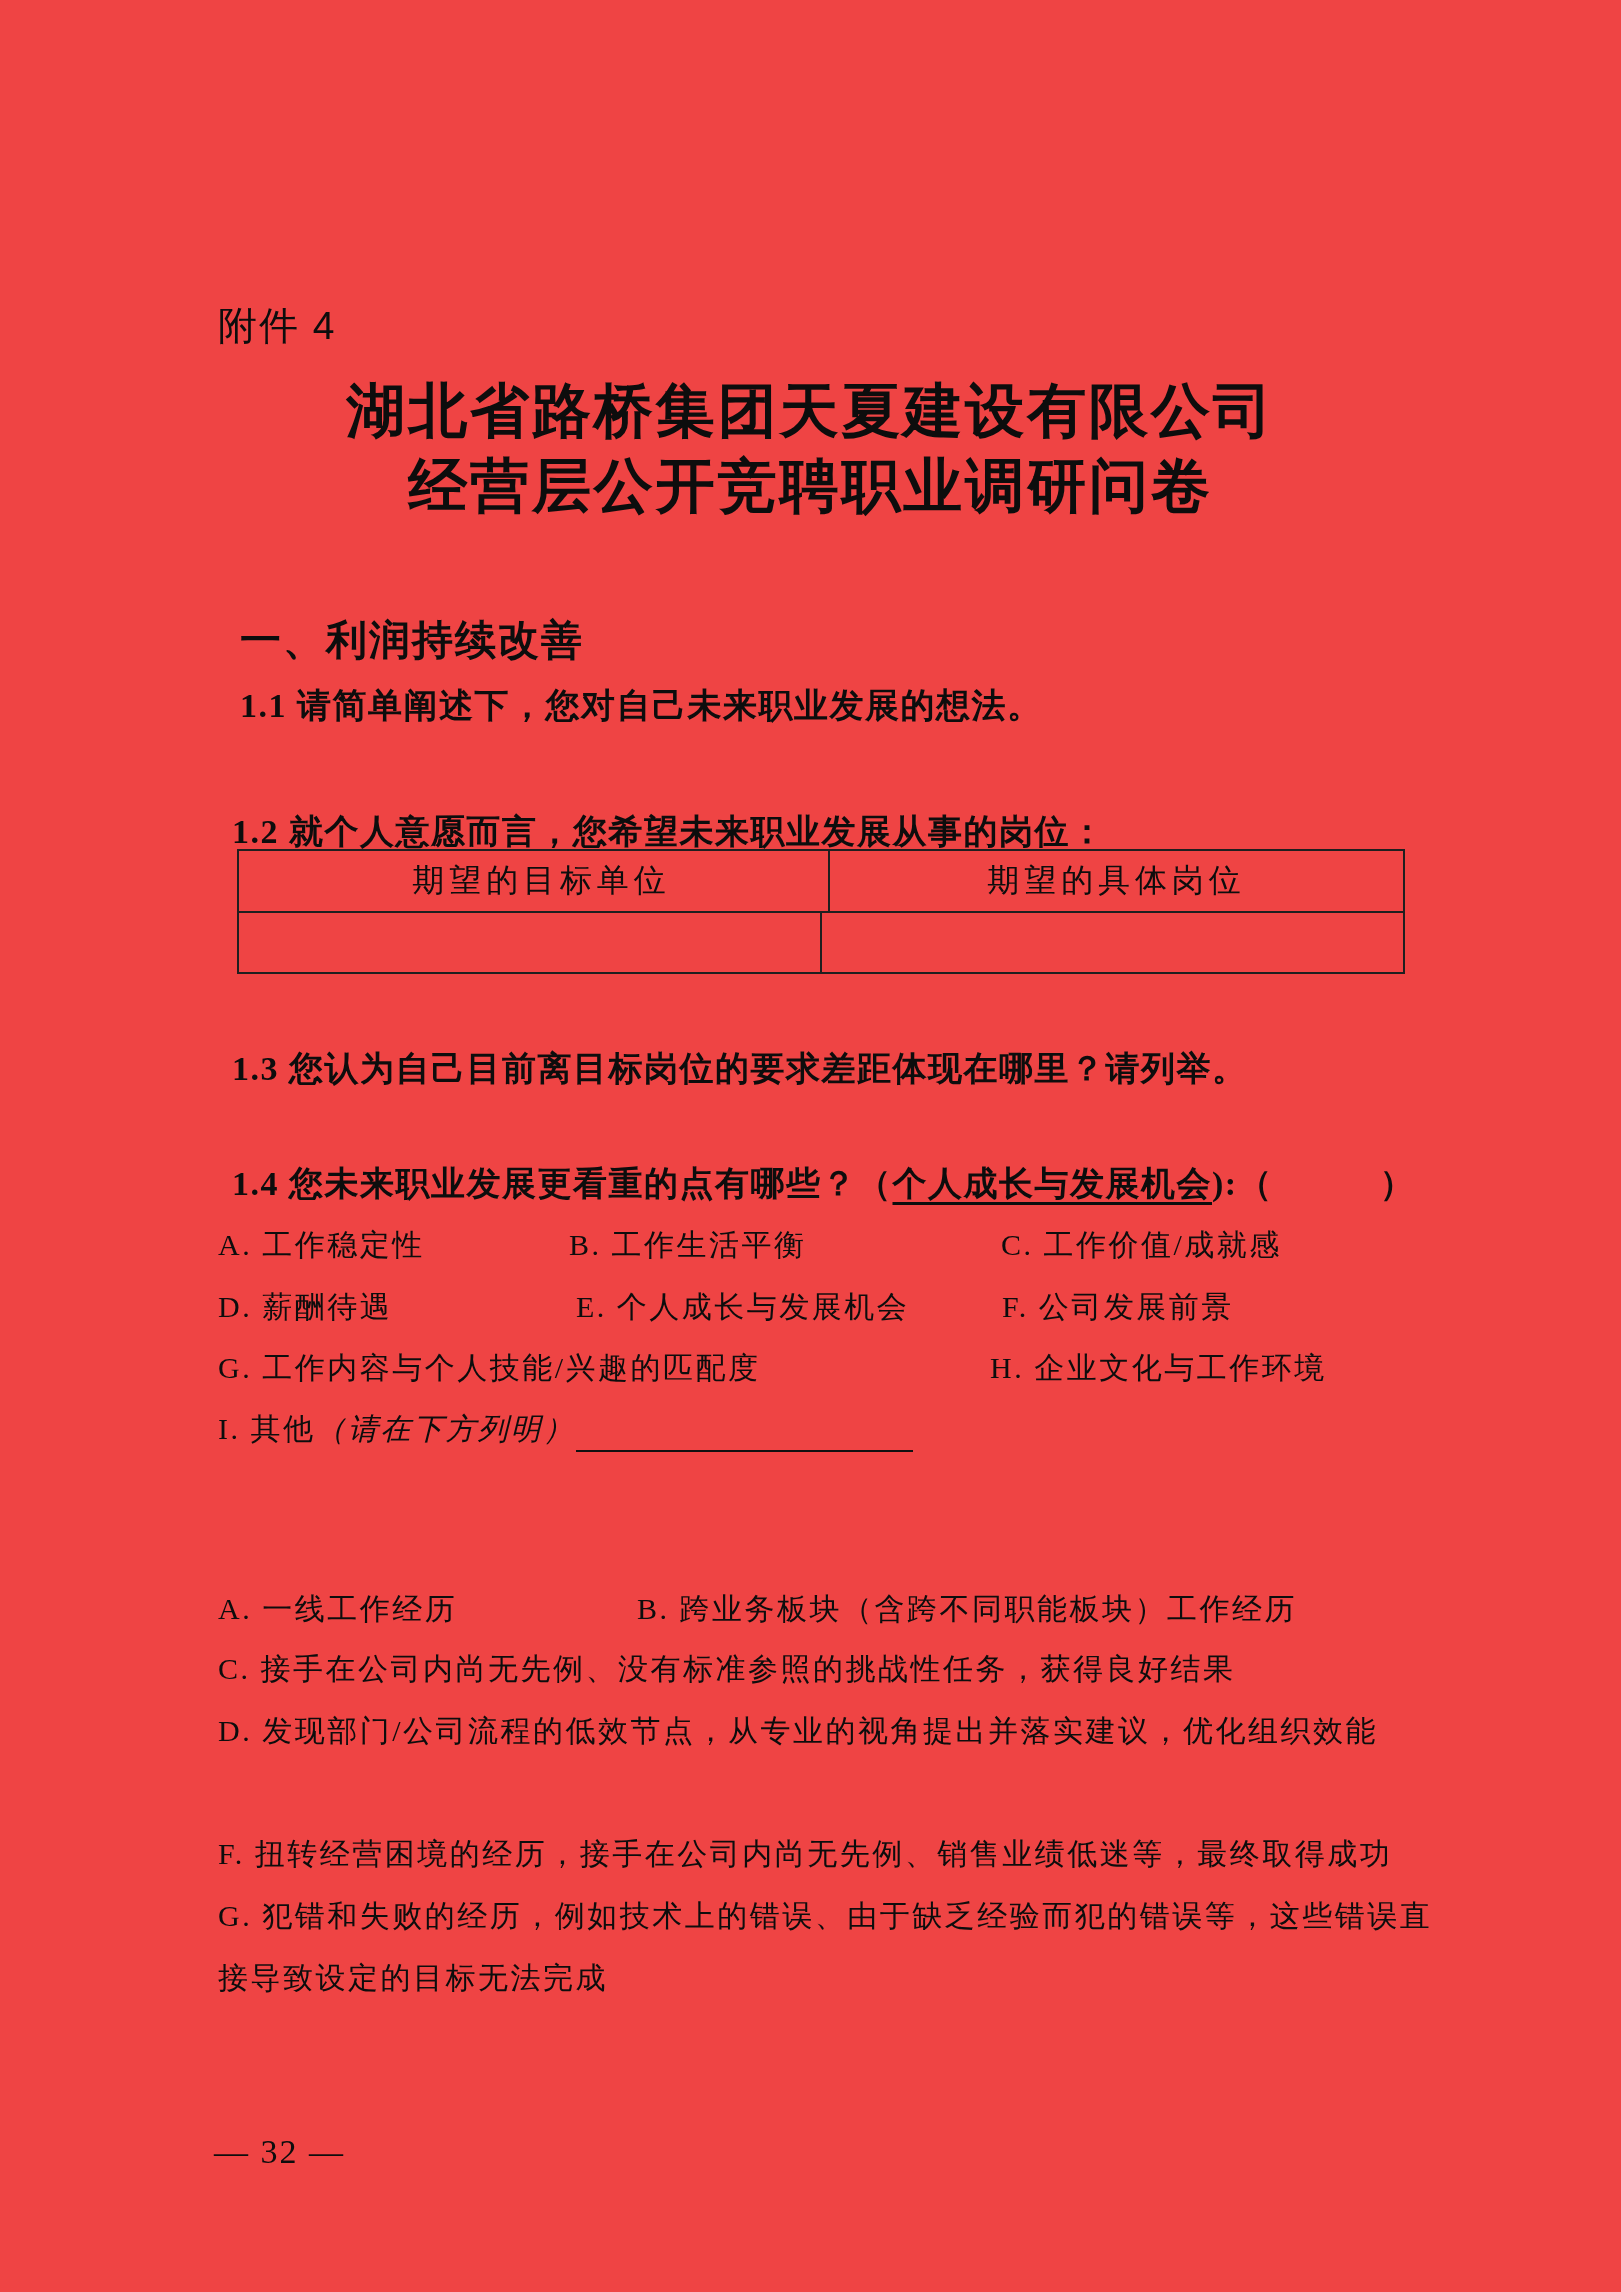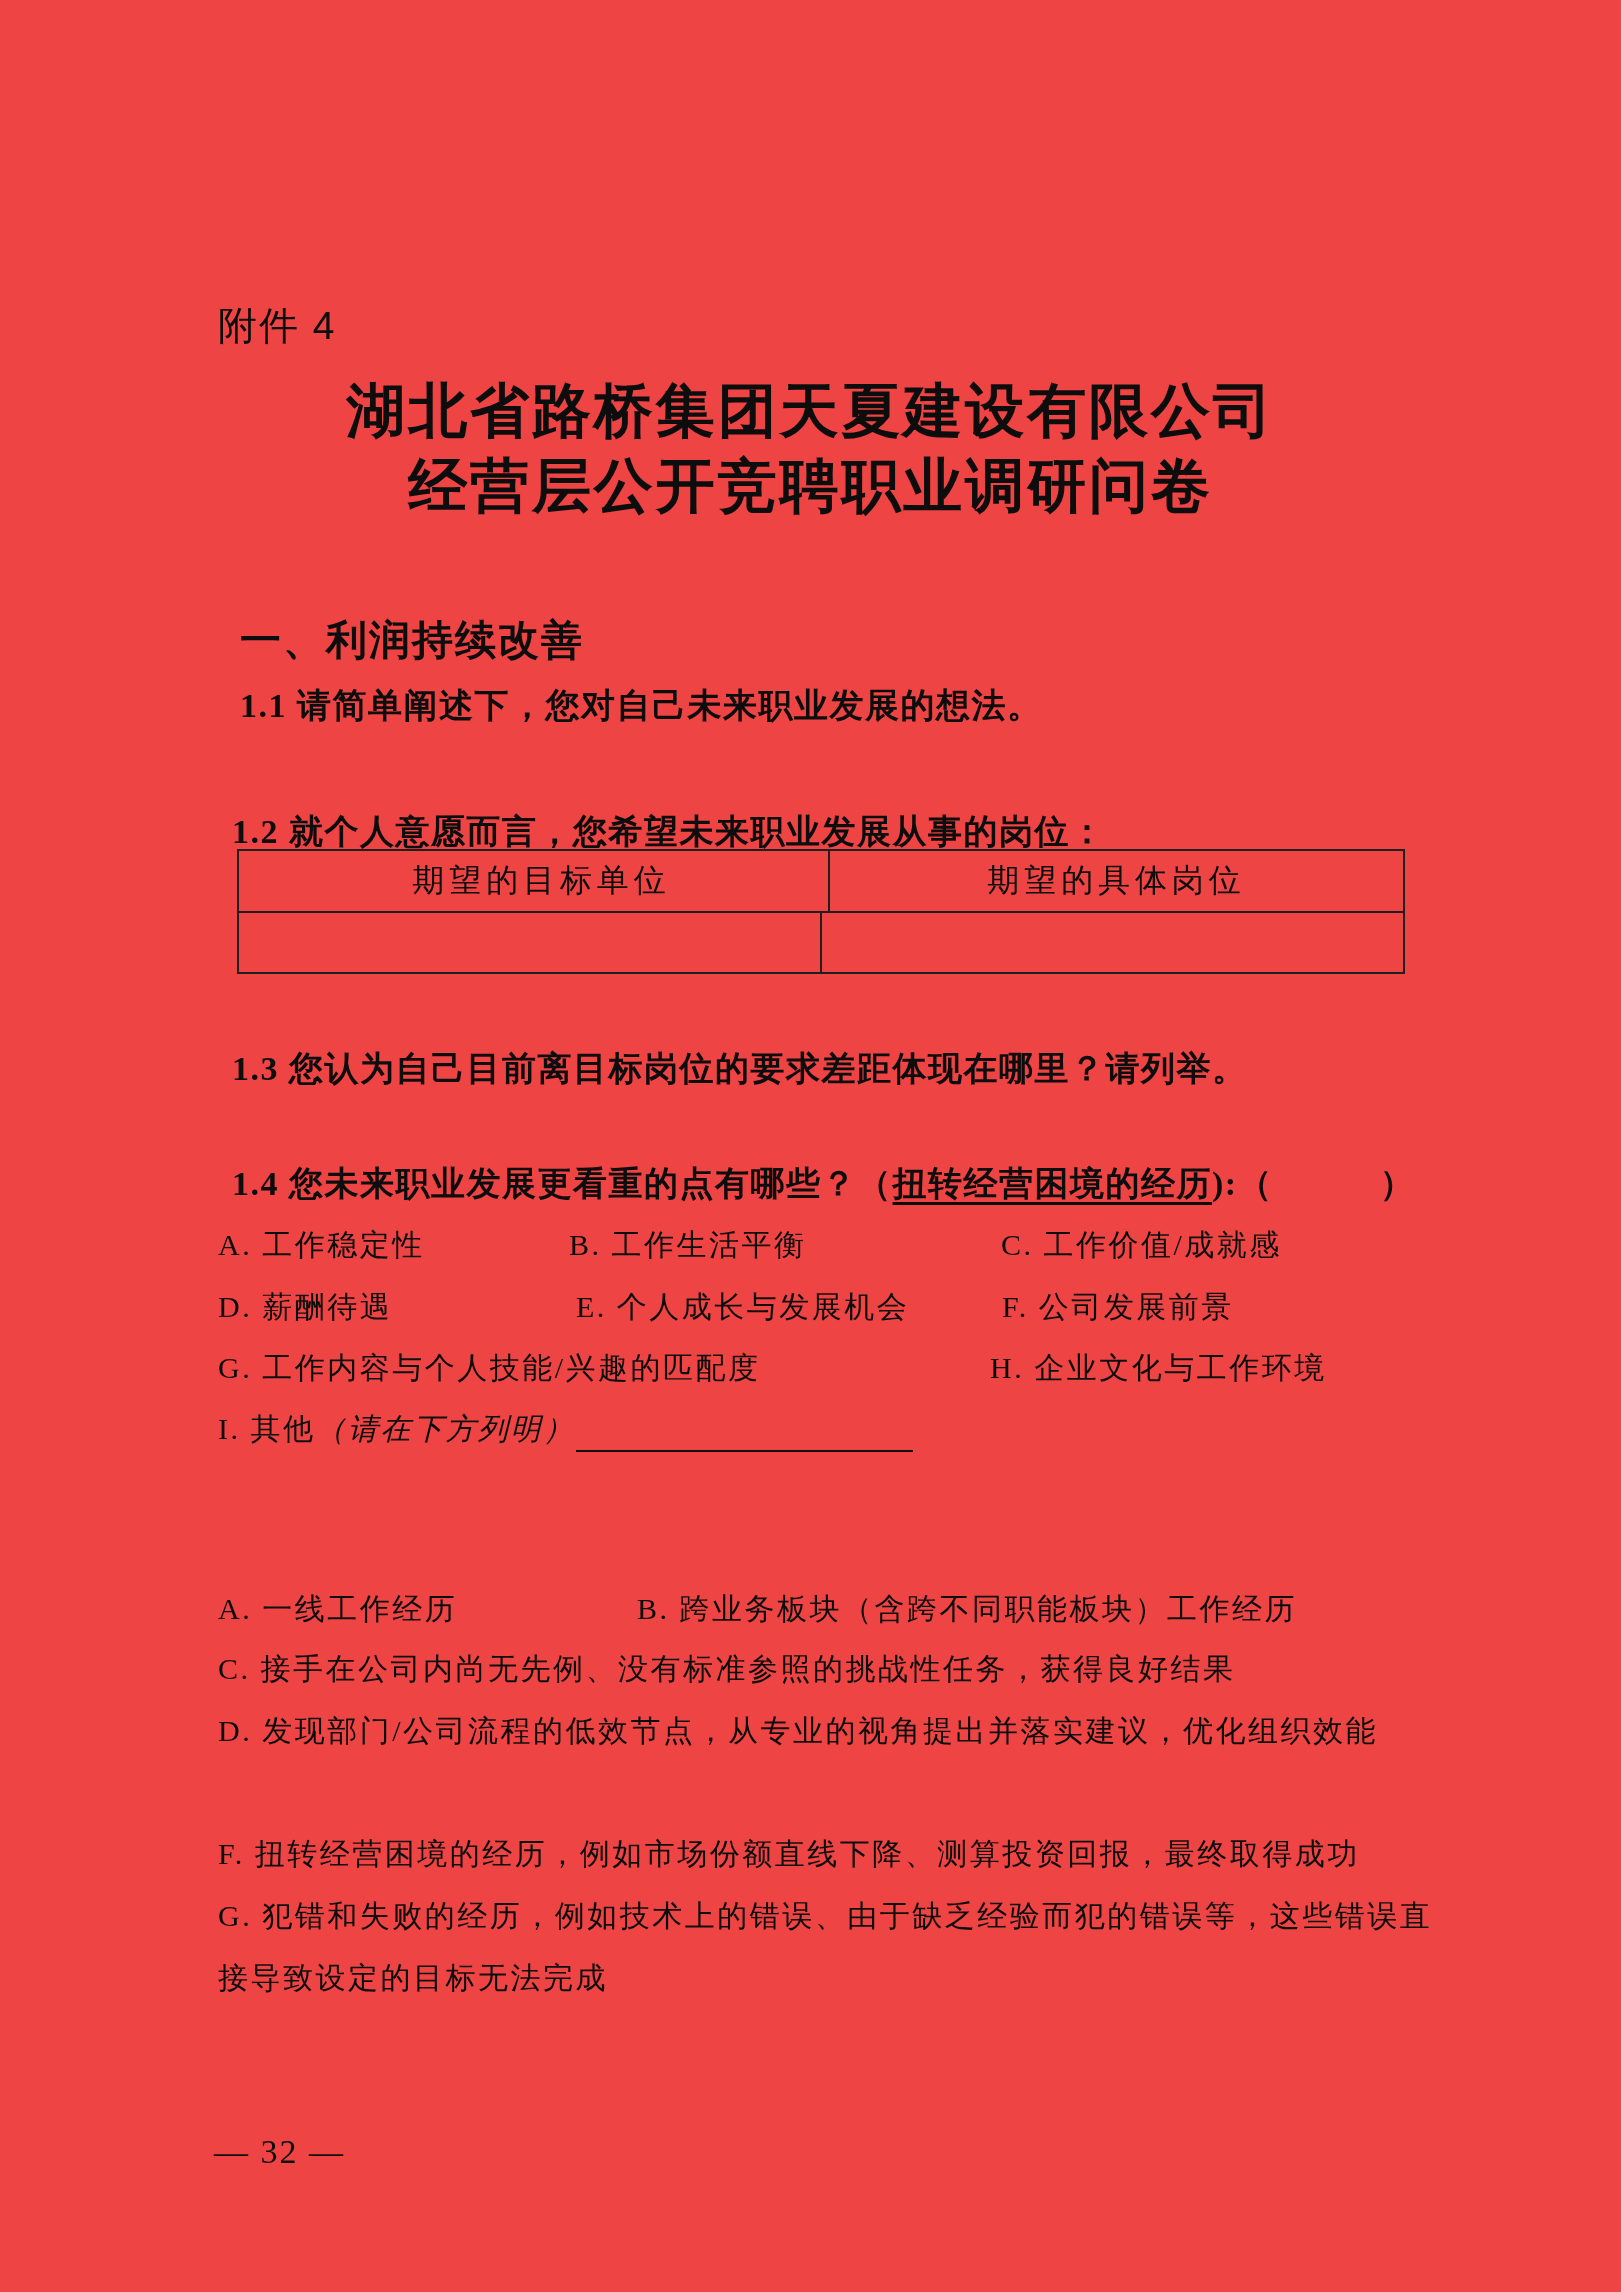--- a/index.html
+++ b/index.html
@@ -115,21 +115,21 @@
       <div class="tcell">期望的具体岗位</div>
     </div>
     <div class="trow trow-body">
       <div class="tcell tcell-first"></div>
       <div class="tcell"></div>
     </div>
   </div>
 
   <div class="abs q" style="left:232px; top:1052px;">1.3 您认为自己目前离目标岗位的要求差距体现在哪里？请列举。</div>
 
-  <div class="abs q" style="left:232px; top:1167px;"><span>1.4 您未来职业发展更看重的点有哪些？（</span><span class="ul-phrase">扭转经营困境的经历</span><span>):（　　　）</span></div>
+  <div class="abs q" style="left:232px; top:1167px;"><span>1.4 您未来职业发展更看重的点有哪些？（</span><span class="ul-phrase">个人成长与发展机会</span><span>):（　　　）</span></div>
 
   <div class="abs opt" style="left:218px; top:1230px;">A. 工作稳定性</div>
   <div class="abs opt" style="left:569px; top:1230px;">B. 工作生活平衡</div>
   <div class="abs opt" style="left:1001px; top:1230px;">C. 工作价值/成就感</div>
 
   <div class="abs opt" style="left:218px; top:1292px;">D. 薪酬待遇</div>
   <div class="abs opt" style="left:576px; top:1292px;">E. 个人成长与发展机会</div>
   <div class="abs opt" style="left:1002px; top:1292px;">F. 公司发展前景</div>
 
   <div class="abs opt" style="left:218px; top:1353px;">G. 工作内容与个人技能/兴趣的匹配度</div>
@@ -137,20 +137,20 @@
 
   <div class="abs opt" style="left:218px; top:1414px;"><span>I. 其他</span><span class="italic">（请在下方列明）</span></div>
   <div class="blank-line"></div>
 
 
   <div class="abs opt" style="left:218px; top:1594px;">A. 一线工作经历</div>
   <div class="abs opt" style="left:637px; top:1594px;">B. 跨业务板块（含跨不同职能板块）工作经历</div>
 
   <div class="abs opt" style="left:218px; top:1716px;">D. 发现部门/公司流程的低效节点，从专业的视角提出并落实建议，优化组织效能</div>
   <div class="abs opt" style="left:218px; top:1654px;">C. 接手在公司内尚无先例、没有标准参照的挑战性任务，获得良好结果</div>
-  <div class="abs opt" style="left:218px; top:1839px;">F. 扭转经营困境的经历，例如市场份额直线下降、测算投资回报，最终取得成功</div>
+  <div class="abs opt" style="left:218px; top:1839px;">F. 扭转经营困境的经历，接手在公司内尚无先例、销售业绩低迷等，最终取得成功</div>
 
   <div class="abs opt wrap2" style="left:218px; top:1885px;">G. 犯错和失败的经历，例如技术上的错误、由于缺乏经验而犯的错误等，这些错误直接导致设定的目标无法完成</div>
 
   <div class="abs footer" style="left:214px; top:2135px;">— 32 —</div>
 
 </div>
 
 
 </body></html>

